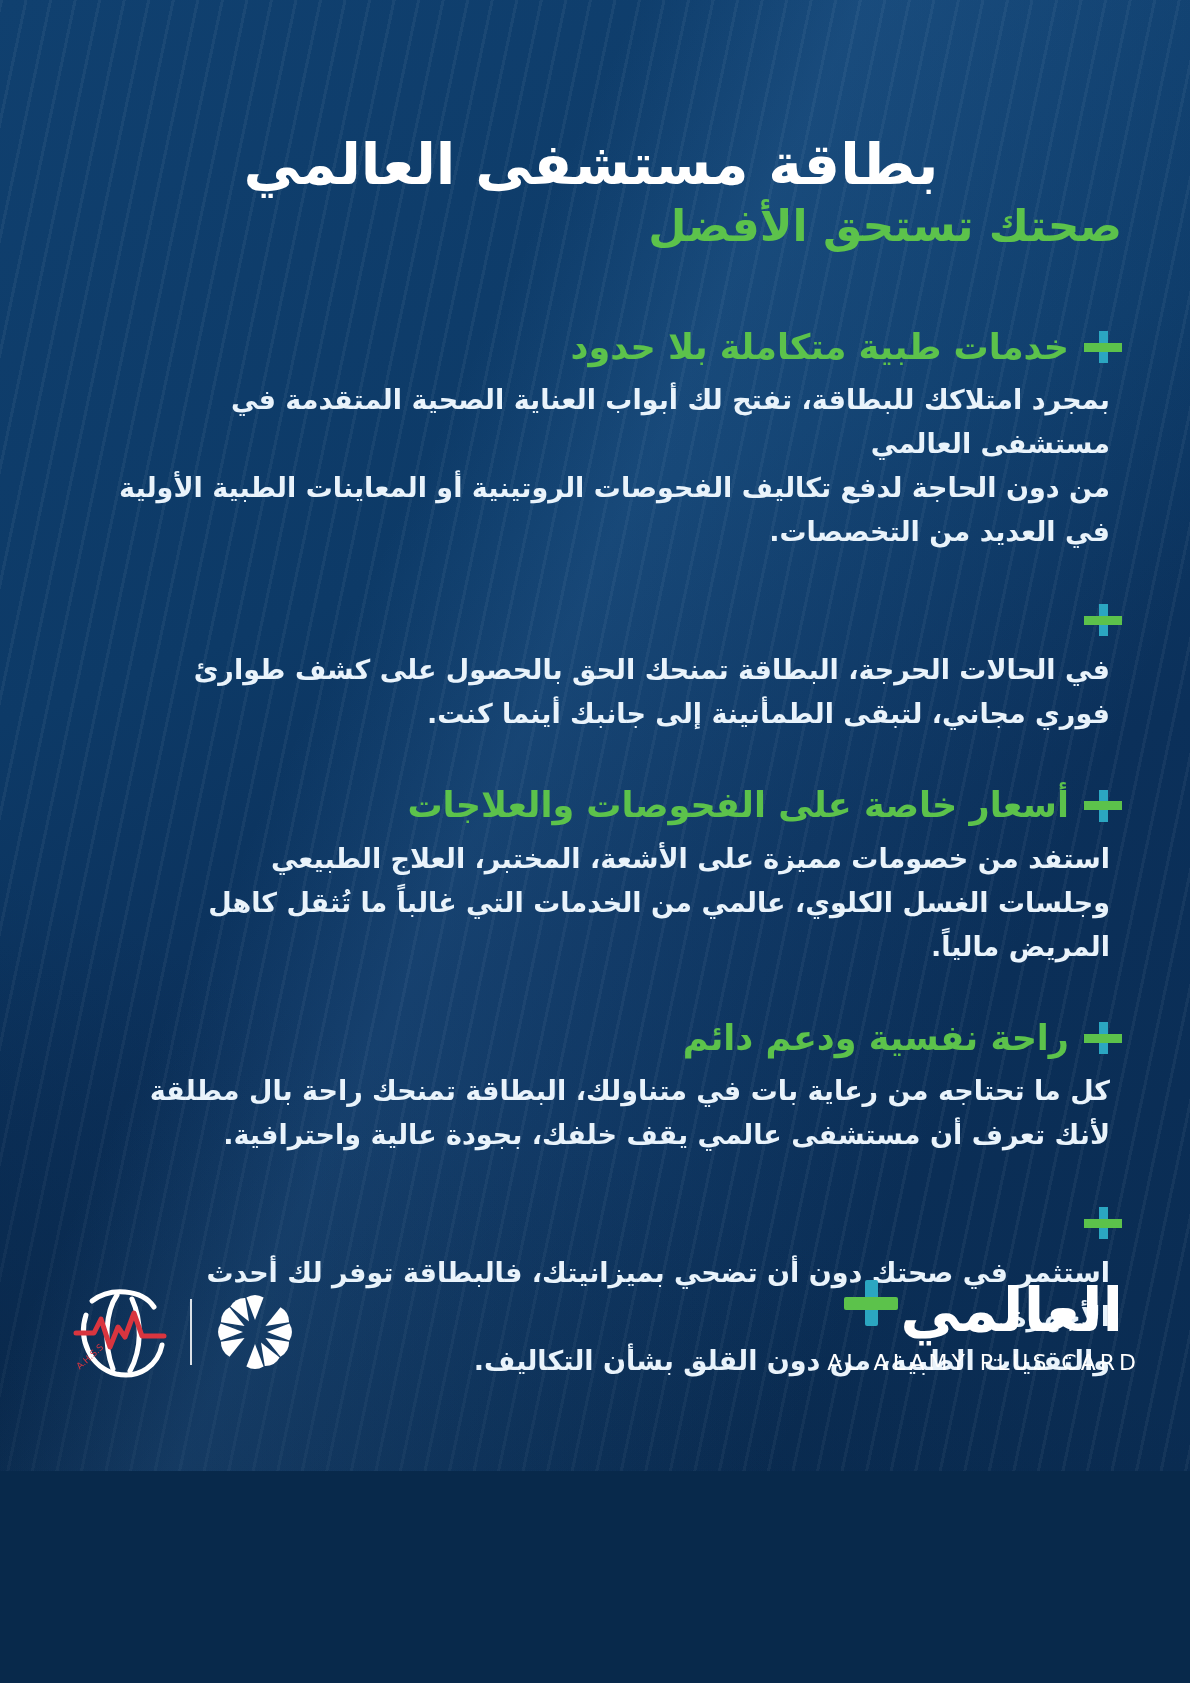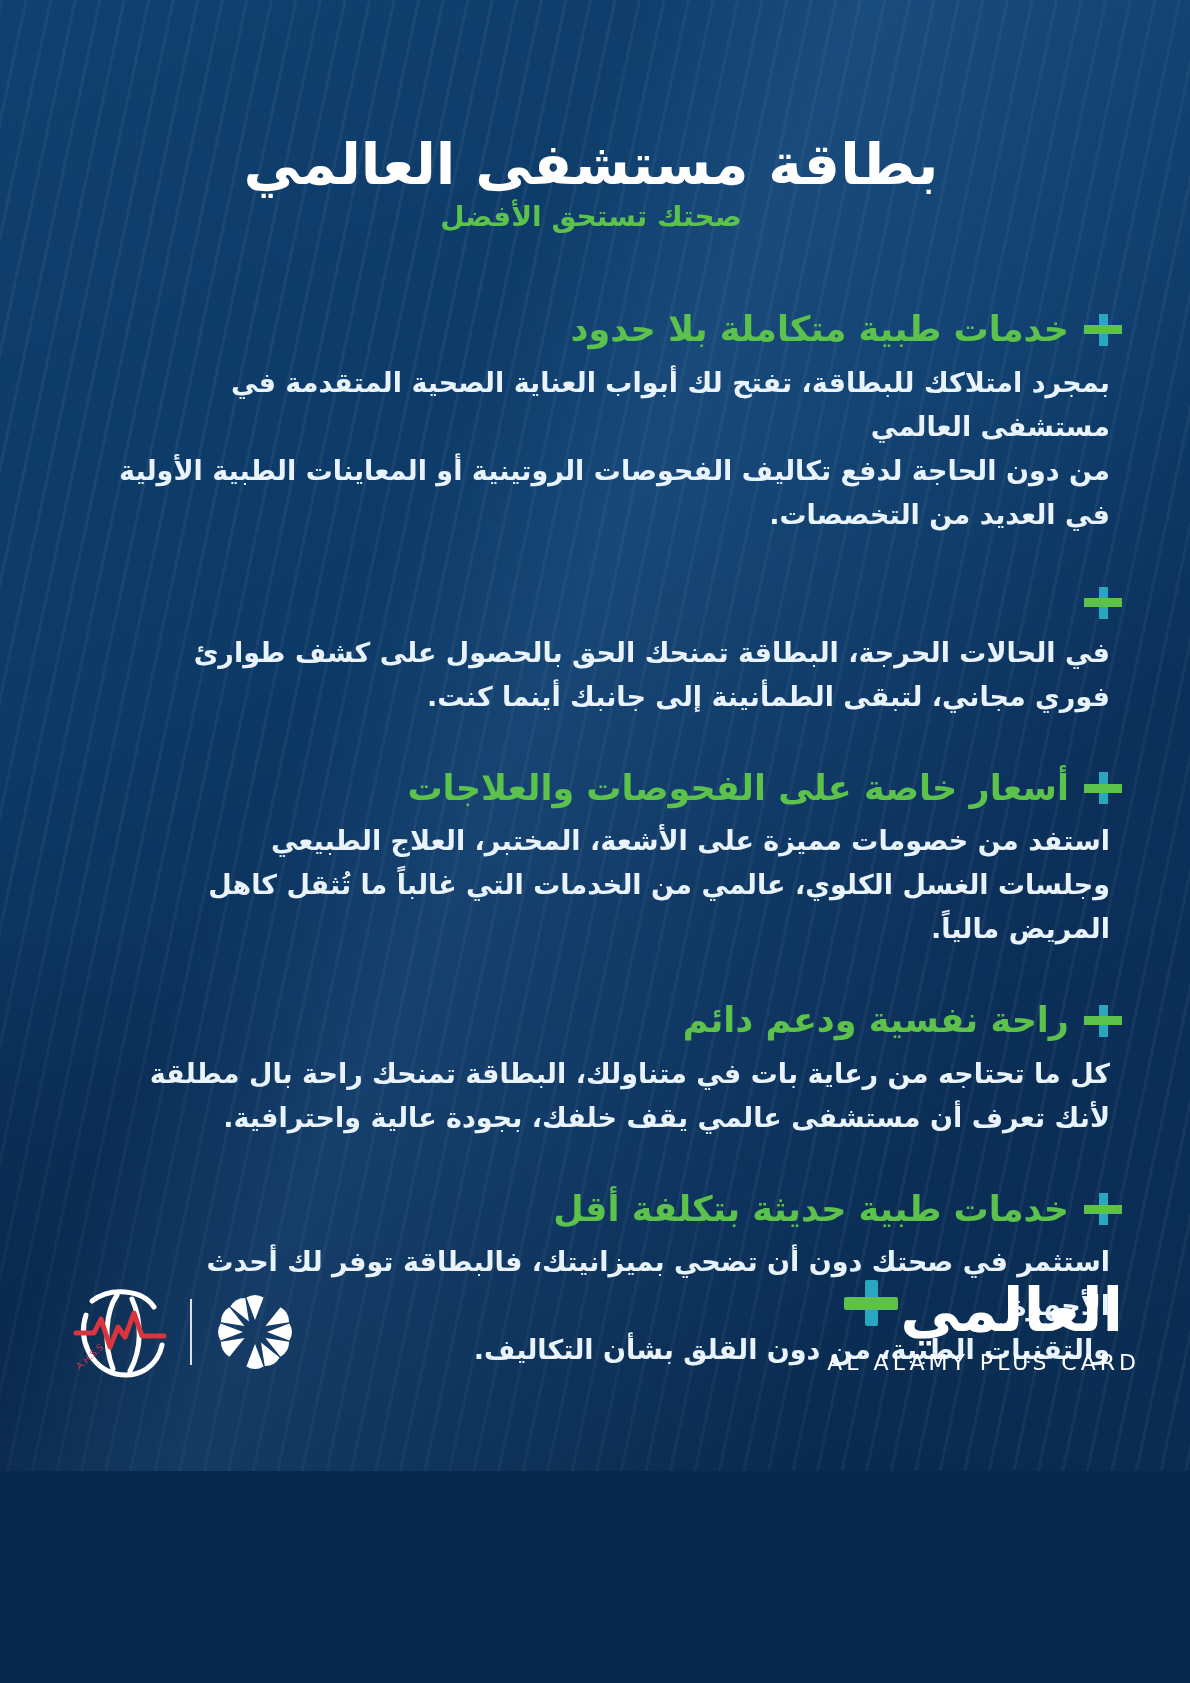--- a/index.html
+++ b/index.html
@@ -43,22 +43,22 @@
   }
 
   .content { position:relative; z-index:2; padding:132px 68px 0 60px; }
 
   .title-block { text-align:center; margin-bottom:78px; }
   .main-title {
     font-size:57px; font-weight:bold; color:#ffffff;
     letter-spacing:0; line-height:1.15;
   }
   .sub-title {
-    font-size:28px; font-weight:bold; color:#5cc24b;
-    margin-top:4px; line-height:1.1;
+    font-size:44px; font-weight:bold; color:#5cc24b;
+    margin-top:4px; line-height:1.1;text-align:right;
   }
 
   .sec { margin-bottom:50px; text-align:right; }
   .sec-head {
     display:flex; align-items:center; gap:15px;
     justify-content:flex-start; 
     margin-bottom:12px;
   }
   .plus {
     position:relative; width:38px; height:32px; flex:0 0 auto;
@@ -164,21 +164,20 @@
         <span class="plus"></span>
         <h2 class="sec-title">راحة نفسية ودعم دائم</h2>
       </div>
       <p class="sec-body">كل ما تحتاجه من رعاية بات في متناولك، البطاقة تمنحك راحة بال مطلقة
 لأنك تعرف أن مستشفى عالمي يقف خلفك، بجودة عالية واحترافية.</p>
     </section>
 
     <section class="sec">
       <div class="sec-head">
         <span class="plus"></span>
-        <h2 class="sec-title">خدمات طبية حديثة بتكلفة أقل</h2>
       </div>
       <p class="sec-body">استثمر في صحتك دون أن تضحي بميزانيتك، فالبطاقة توفر لك أحدث الأجهزة
 والتقنيات الطبية، من دون القلق بشأن التكاليف.</p>
     </section>
 
   </div>
 
   <div class="footer">
 
     <div class="footer-left">

